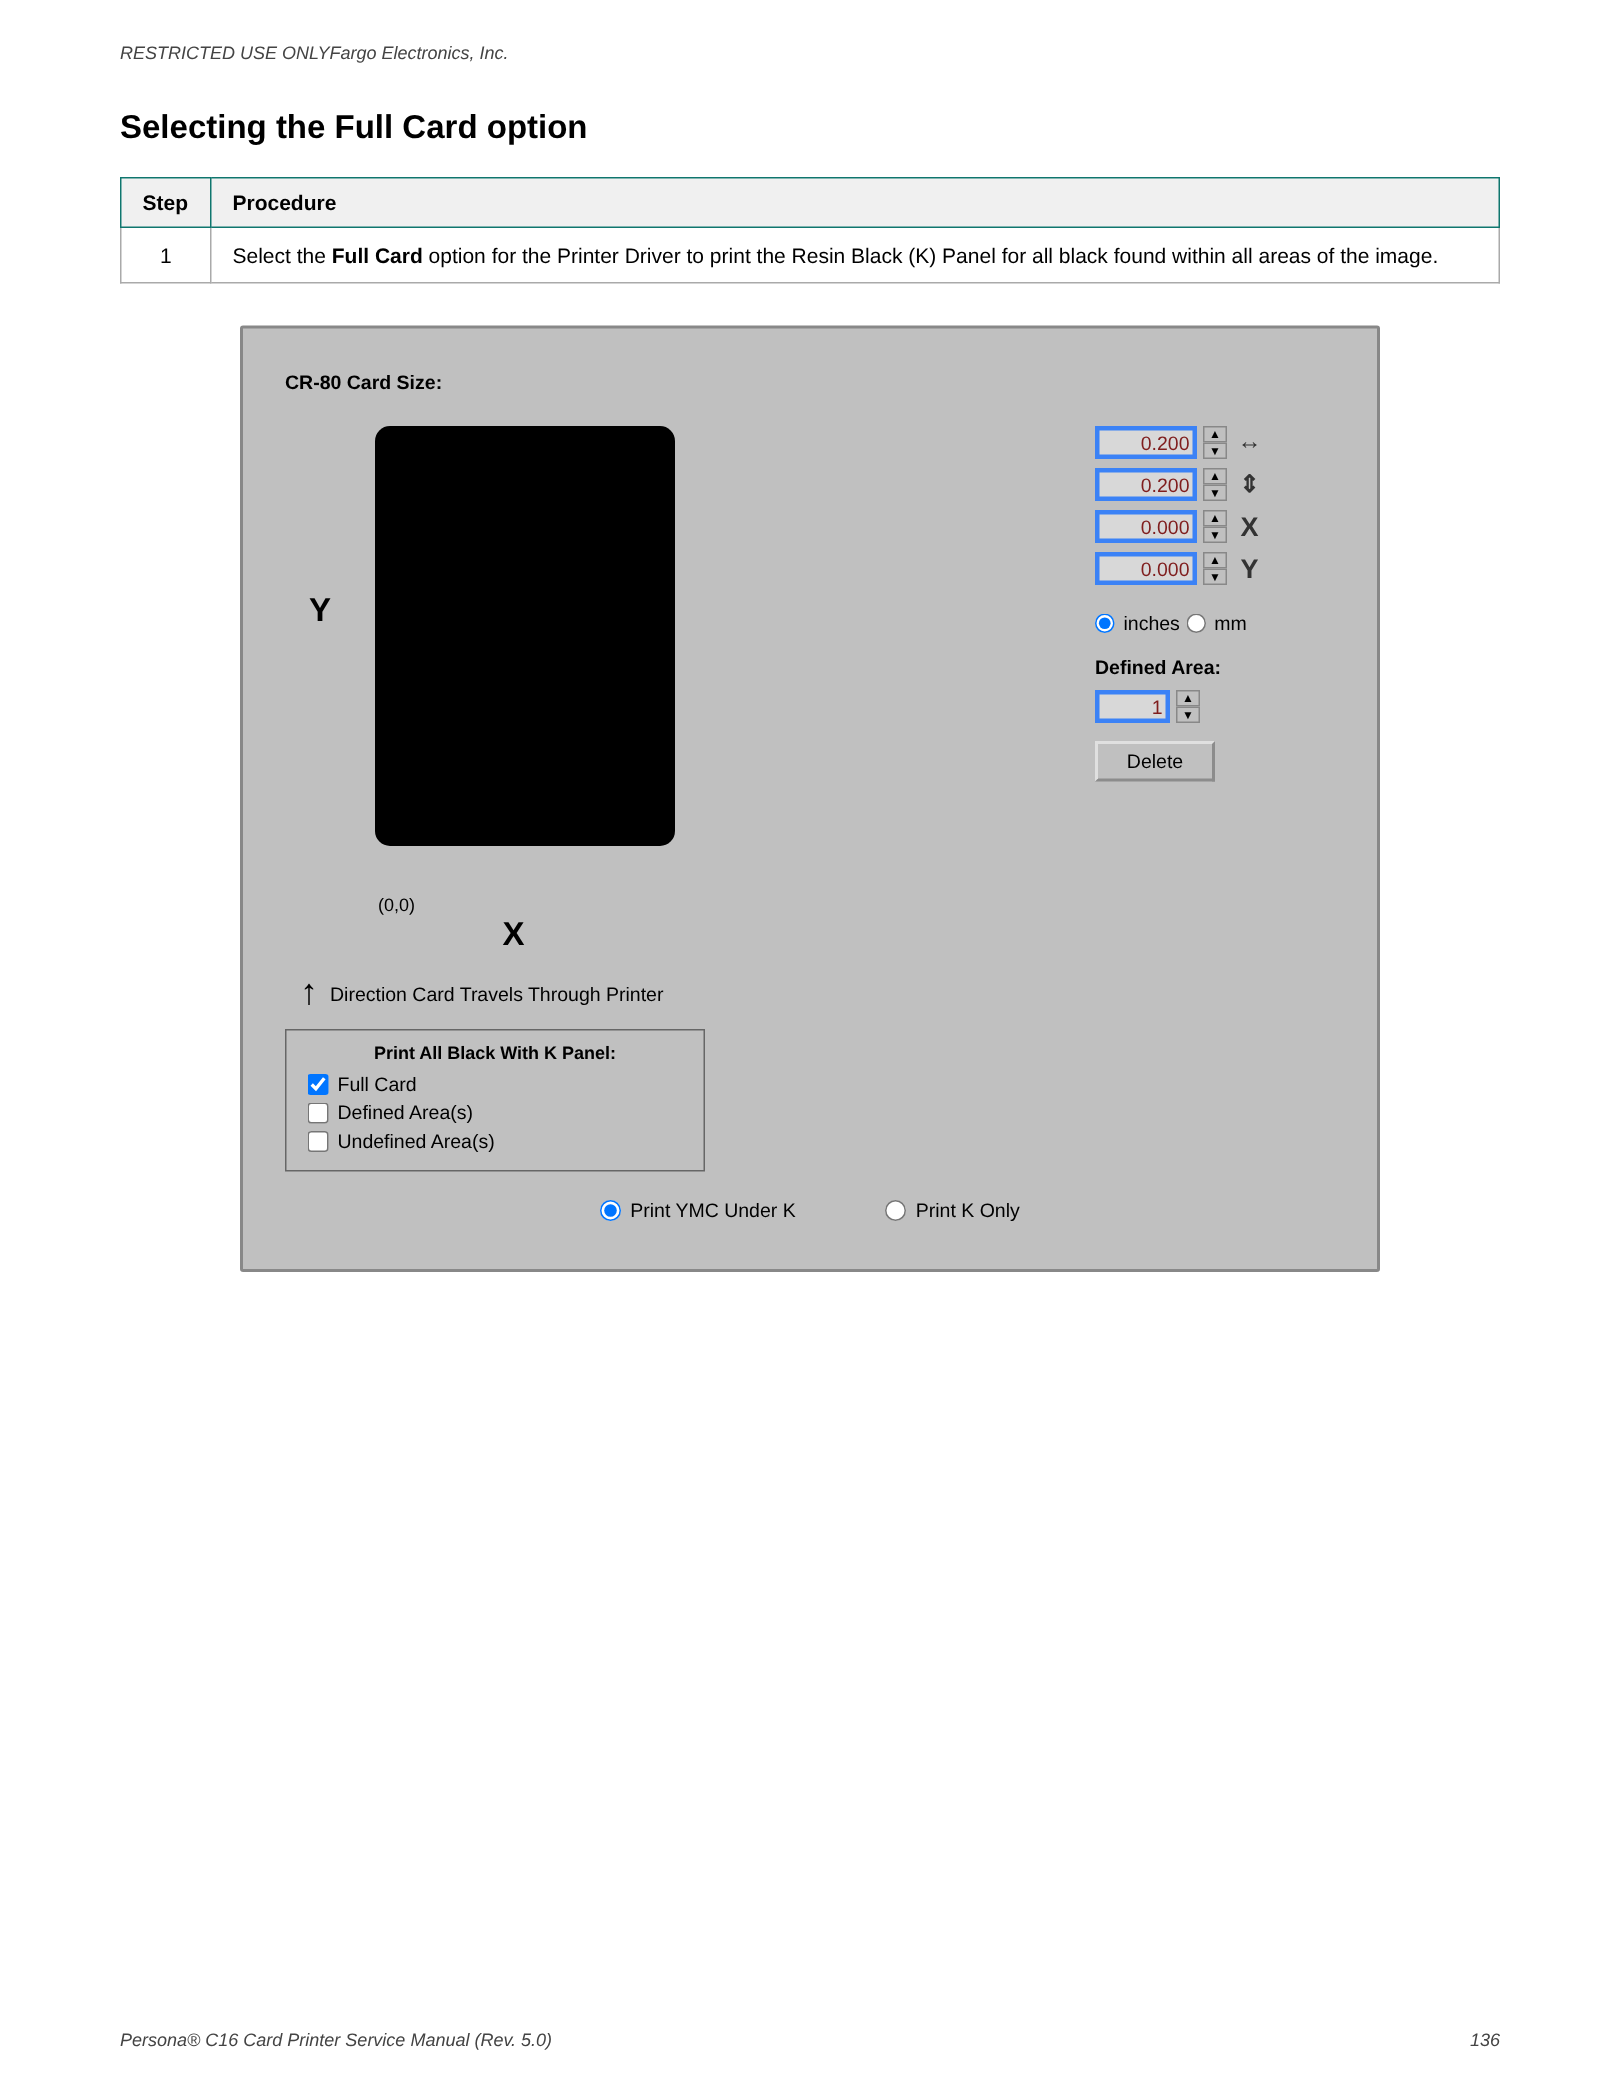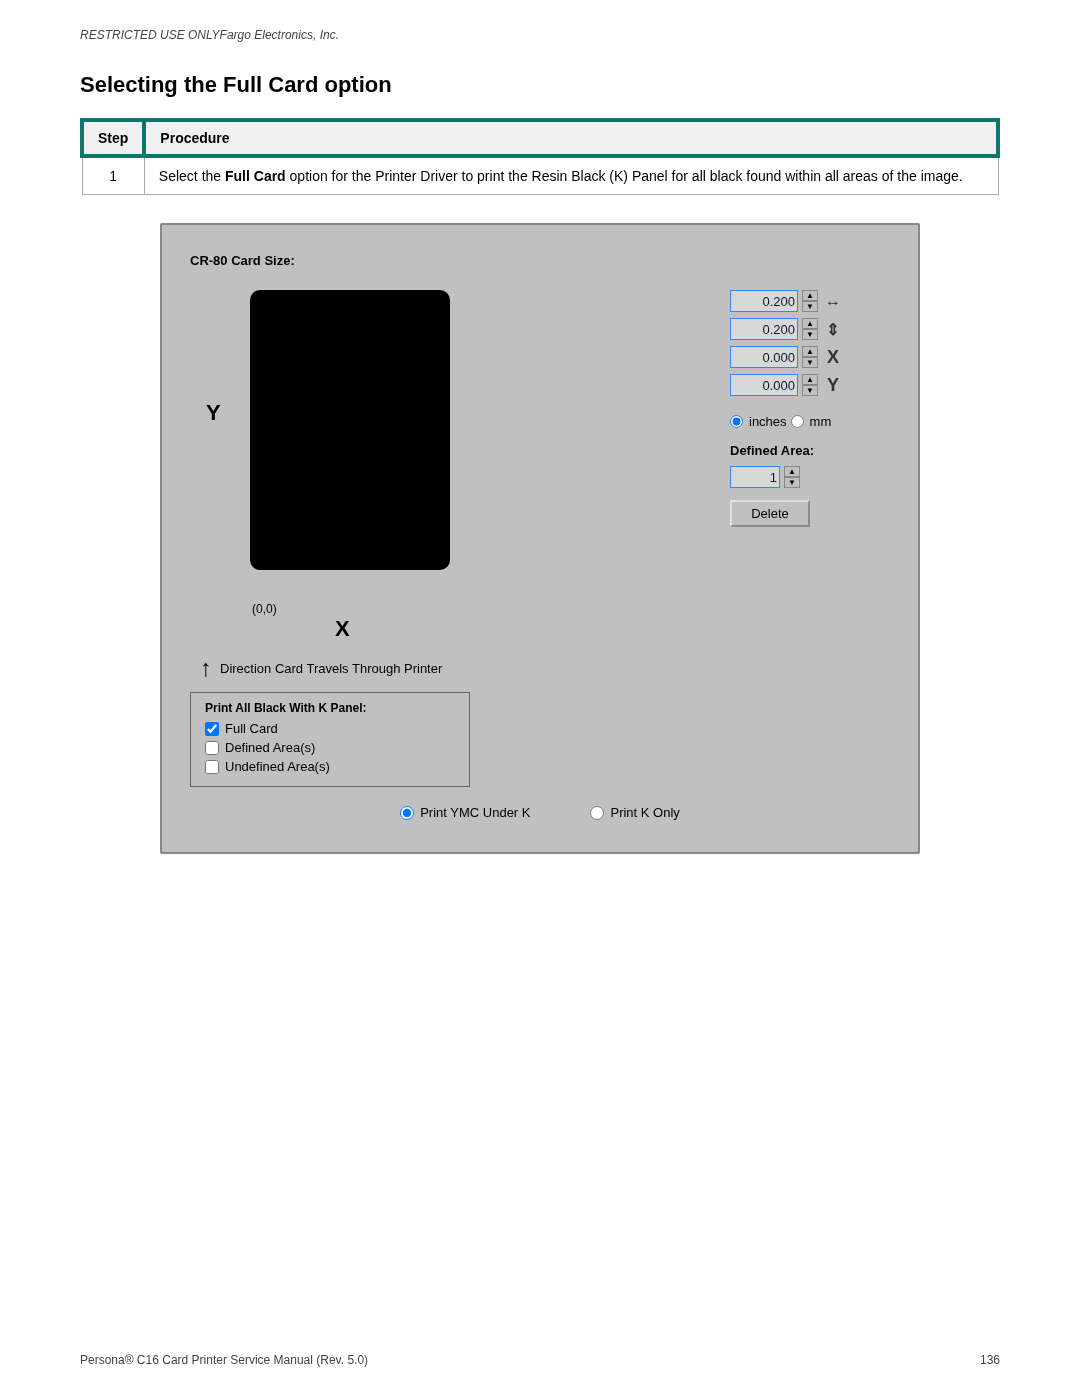--- a/index.html
+++ b/index.html
@@ -40,21 +40,21 @@
       width: 100%;
       border-collapse: collapse;
       margin-bottom: 28px;
       border: 1px solid #aaa;
     }
     .procedure-table th {
       background: #f0f0f0;
       text-align: left;
       padding: 8px 14px;
       font-weight: bold;
-      border: 4px solid #0f766e;
+      border: 1px solid #0f766e;
       font-size: 14px;
     }
     .procedure-table td {
       padding: 10px 14px;
       border: 1px solid #aaa;
       vertical-align: top;
       font-size: 14px;
     }
     .procedure-table td.step-num {
       text-align: center;
@@ -151,20 +151,21 @@
       padding: 8px 14px;
       margin-top: 12px;
       width: 220px;
       background: #c0c0c0;
     }
 
     .checkbox-group-title {
       font-size: 12px;
       font-weight: bold;
       margin-bottom: 6px;
+      text-align: center;
     }
 
     .checkbox-item {
       display: flex;
       align-items: center;
       gap: 6px;
       margin-bottom: 4px;
       font-size: 13px;
     }
 
@@ -208,25 +209,25 @@
       display: flex;
       align-items: center;
       gap: 4px;
       margin-bottom: 2px;
     }
 
     .spin-input {
       width: 68px;
       height: 22px;
       background: #d8d8d8;
-      border: 1px solid #3b82f6;
+      border: 3px solid #3b82f6;
       font-size: 13px;
       text-align: right;
       padding-right: 2px;
-      color: #0f172a;
+      color: #7f1d1d;
     }
 
     .spin-buttons {
       display: flex;
       flex-direction: column;
       width: 16px;
     }
 
     .spin-btn {
       width: 16px;
@@ -289,20 +290,21 @@
     
     .page-footer {
       position: absolute;
       bottom: 30px;
       left: 80px;
       right: 80px;
       display: flex;
       justify-content: space-between;
       font-size: 12px;
       color: #444;
+      font-style: italic;
     }
   </style>
 </head>
 <body>
 
 <div class="page-header">
   <span>RESTRICTED USE ONLY</span>
   <span>Fargo Electronics, Inc.</span>
 </div>
 

